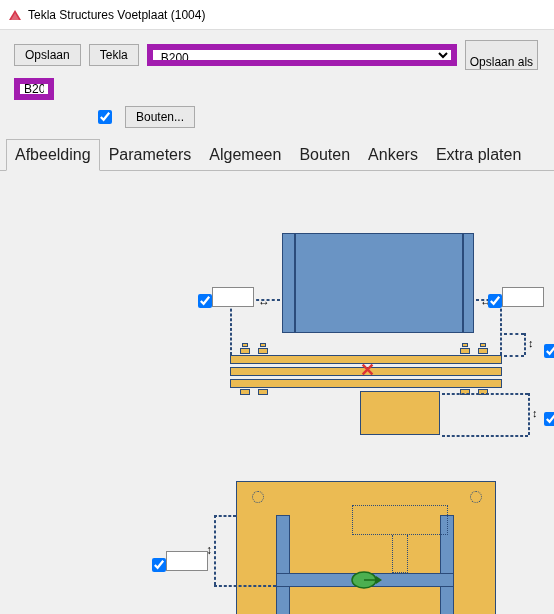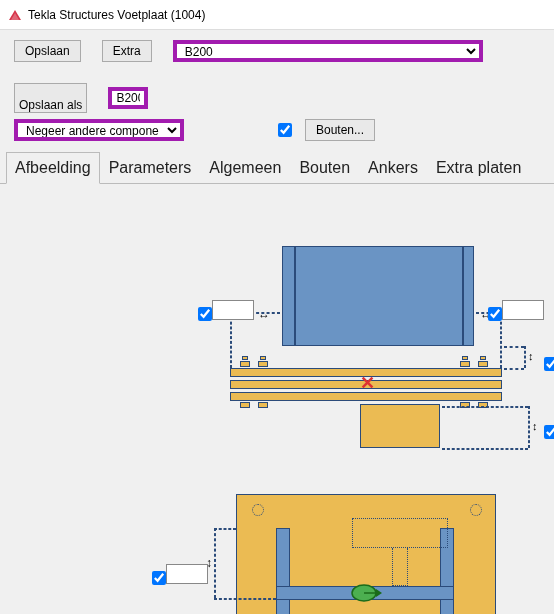--- a/index.html
+++ b/index.html
@@ -23,33 +23,33 @@
   }
   .titlebar .logo {
     width: 14px; height: 14px; margin-right: 6px;
     display:inline-block;
   }
   .titlebar .title { font-size: 12px; }
   .toolbar {
     padding: 10px 14px 4px 14px;
     display: flex;
     align-items: center;
-    gap: 21px;
+    gap: 8px;
     flex-wrap: wrap;
   }
   .btn {
     background: #e9e9e9;
     border: 1px solid #aaa;
     padding: 2px 10px;
     height: 22px;
     cursor: pointer;
     font-size: 12px;
   }
   select, input[type=text] {
-    border: 4px solid #a21caf;
+    border: 6px solid #a21caf;
     background: #fff;
     height: 22px;
     font-size: 12px;
     padding: 0 4px;
   }
   .combo-main { width: 310px; }
   .save-as-input { width: 40px; }
   .toolbar2 {
     padding: 2px 14px 10px 14px;
     display: flex;
@@ -110,32 +110,29 @@
     <svg viewBox="0 0 14 14" width="14" height="14">
       <polygon points="1,12 7,2 13,12" fill="#d6344a"></polygon>
       <polygon points="3,12 7,5 11,12" fill="#fff" opacity="0.25"></polygon>
     </svg>
   </span>
   <span class="title">Tekla Structures  Voetplaat (1004)</span>
 </div>
 
 <div class="toolbar">
   <button class="btn">Opslaan</button>
-  <button class="btn">Extra</button>
+  <button class="btn">Tekla</button>
   <select class="combo-main">
     <option>B200</option>
   </select>
   <button class="btn" style="padding:14px 4px;">Opslaan als</button>
   <input type="text" class="save-as-input" value="B200" style="">
 </div>
 
 <div class="toolbar2">
-  <select class="combo-ignore">
-    <option>Negeer andere compone</option>
-  </select>
   <span style="flex:0 0 70px"></span>
   <input type="checkbox" checked="" style="">
   <button class="btn">Bouten...</button>
 </div>
 
 <div class="tabs">
   <div class="tab active">Afbeelding</div>
   <div class="tab">Parameters</div>
   <div class="tab">Algemeen</div>
   <div class="tab">Bouten</div>

